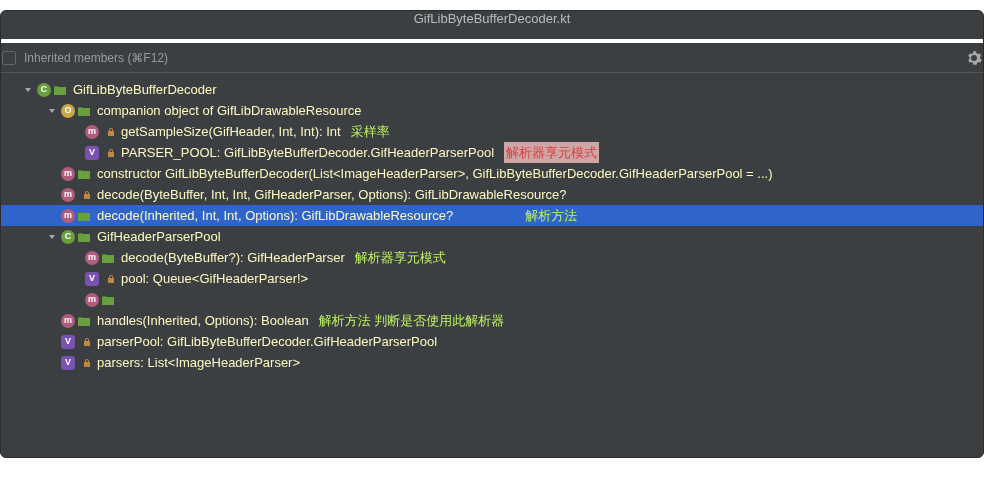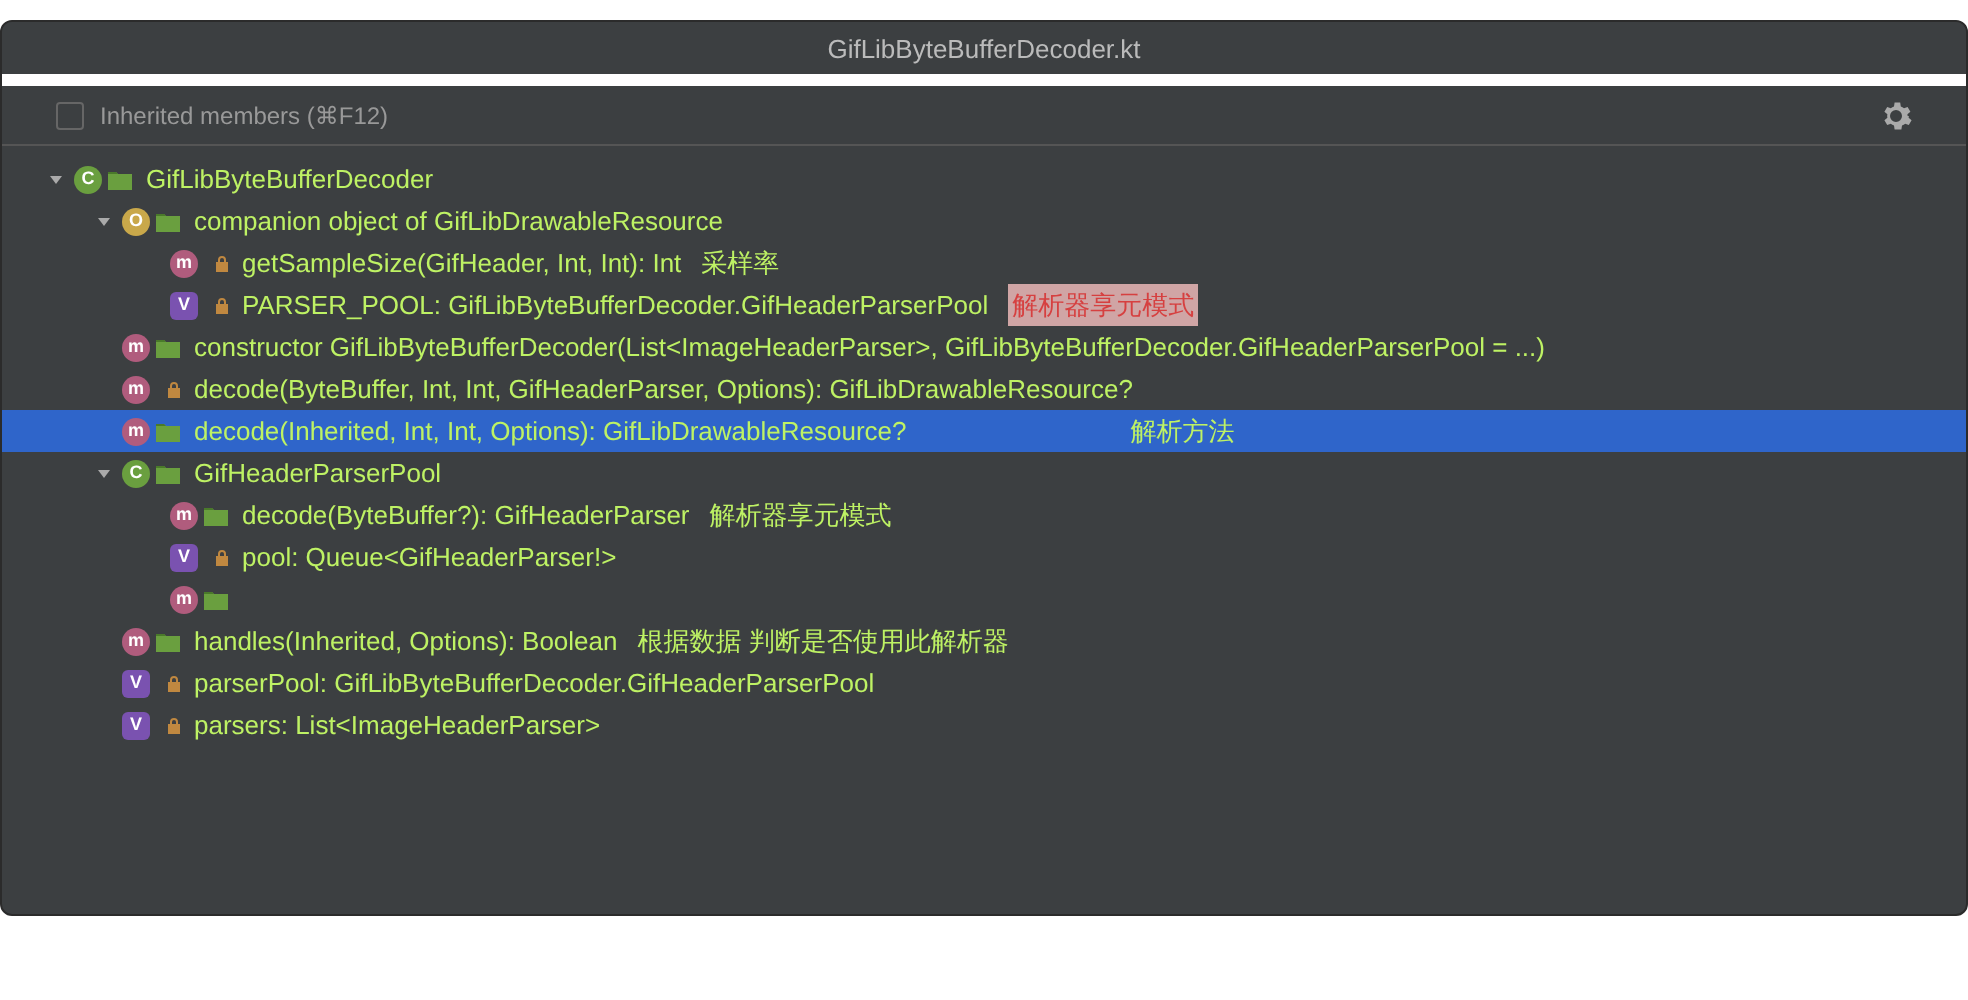--- a/index.html
+++ b/index.html
@@ -1,37 +1,37 @@
 <!DOCTYPE html>
 <html><head>
 <meta charset="utf-8">
 <style>
 * { box-sizing: border-box; margin: 0; padding: 0; }
 body { background: #fff; font-family: -apple-system, "Segoe UI", Arial, sans-serif; font-size: 13px; }
 .window { width: 984px; height: 448px; margin: 10px auto; background: #3c3f41; border: 1px solid #2b2b2b; border-radius: 6px; overflow: hidden; position: relative; }
-.titlebar { height: 32px; background: #3c3f41; border-bottom: 6px solid #ffffff; display: flex; align-items: center; justify-content: center; color: #bbbbbb; font-size: 13px; }
-.toolbar { height: 30px; background: #3c3f41; border-bottom: 1px solid #555; display: flex; align-items: center; padding: 0 27px; color: #999; font-size: 12px; }
+.titlebar { height: 32px; background: #3c3f41; border-bottom: 4px solid #ffffff; display: flex; align-items: flex-start; justify-content: center; color: #bbbbbb; font-size: 13px; }
+.toolbar { height: 30px; background: #3c3f41; border-bottom: 1px solid #555; display: flex; align-items: center; padding: 0 1px; color: #999; font-size: 12px; }
 .checkbox { width: 14px; height: 14px; border: 1px solid #666; border-radius: 2px; margin-right: 8px; }
 .gear { margin-left: auto; width: 16px; height: 16px; }
 .tree { padding: 6px 0; color: #bbbbbb; font-size: 13px; line-height: 21px; }
 .row { display: flex; align-items: center; height: 21px; white-space: nowrap; position: relative; }
 .row.selected { background: #2f65ca; color: #fff; }
 .chev { width: 10px; height: 10px; margin-right: 4px; }
 .chev svg { display: block; }
 .ind { display: inline-block; }
 .badge { width: 14px; height: 14px; border-radius: 50%; display: inline-flex; align-items: center; justify-content: center; font-size: 9px; font-weight: bold; color: #fff; margin-right: 2px; flex-shrink: 0; }
 .badge.c { background: #6a9f3f; }
 .badge.m { background: #b05c7d; }
 .badge.v { background: #7a52b0; border-radius: 3px; }
 .badge.o { background: #c9a84a; }
 .folder { width: 14px; height: 14px; margin-right: 6px; display: inline-flex; align-items: center; }
 .folder svg { display: block; }
 .lock { width: 8px; height: 10px; margin-right: 6px; flex-shrink: 0; }
 .lock svg { display: block; }
-.name { color: #bef264; }
+.name { color: #fef9c3; }
 .anno { color: #bef264; margin-left: 10px; }
 .anno.hl { background: #d0a5a5; color: #d64040; padding: 0 2px; }
 </style>
 </head>
 <body>
 
 <div class="window">
   <div class="titlebar">
     <span>GifLibByteBufferDecoder.kt</span>
   </div>
@@ -131,21 +131,21 @@
         <span class="ind" style="width:46px"></span>
         <span class="chev"></span>
         <span class="badge m">m</span>
         <span class="folder">
           <svg width="14" height="12" viewBox="0 0 14 12">
             <path fill="#6a9f3f" d="M1 2h4l1 1h7v8H1z"></path>
             <path fill="#4a7a2a" d="M1 2h4l1 1H1z"></path>
           </svg>
         </span>
         <span class="name">decode(Inherited, Int, Int, Options): GifLibDrawableResource?</span>
-        <span class="anno" style="margin-left:112px">解析方法</span>
+        <span class="anno" style="margin-left:72px">解析方法</span>
       </div>
       <div class="row">
         <span class="ind" style="width:46px"></span>
         <span class="chev">
           <svg width="10" height="10" viewBox="0 0 10 10">
             <path fill="#aaa" d="M2 3l3 4 3-4z"></path>
           </svg>
         </span>
         <span class="badge c">C</span>
         <span class="folder">
@@ -196,21 +196,21 @@
         <span class="ind" style="width:46px"></span>
         <span class="chev"></span>
         <span class="badge m">m</span>
         <span class="folder">
           <svg width="14" height="12" viewBox="0 0 14 12">
             <path fill="#6a9f3f" d="M1 2h4l1 1h7v8H1z"></path>
             <path fill="#4a7a2a" d="M1 2h4l1 1H1z"></path>
           </svg>
         </span>
         <span class="name">handles(Inherited, Options): Boolean</span>
-        <span class="anno" style="">根据数据 判断是否使用此解析器</span>
+        <span class="anno" style="">解析方法 判断是否使用此解析器</span>
       </div>
       <div class="row">
         <span class="ind" style="width:46px"></span>
         <span class="chev"></span>
         <span class="badge v">V</span>
         <span style="width:6px;display:inline-block"></span>
         <span class="lock">
           <svg width="8" height="10" viewBox="0 0 8 10">
             <path fill="#c08840" d="M2 4V3a2 2 0 014 0v1h1v5H1V4h1zm1 0h2V3a1 1 0 00-2 0v1z"></path>
           </svg>

